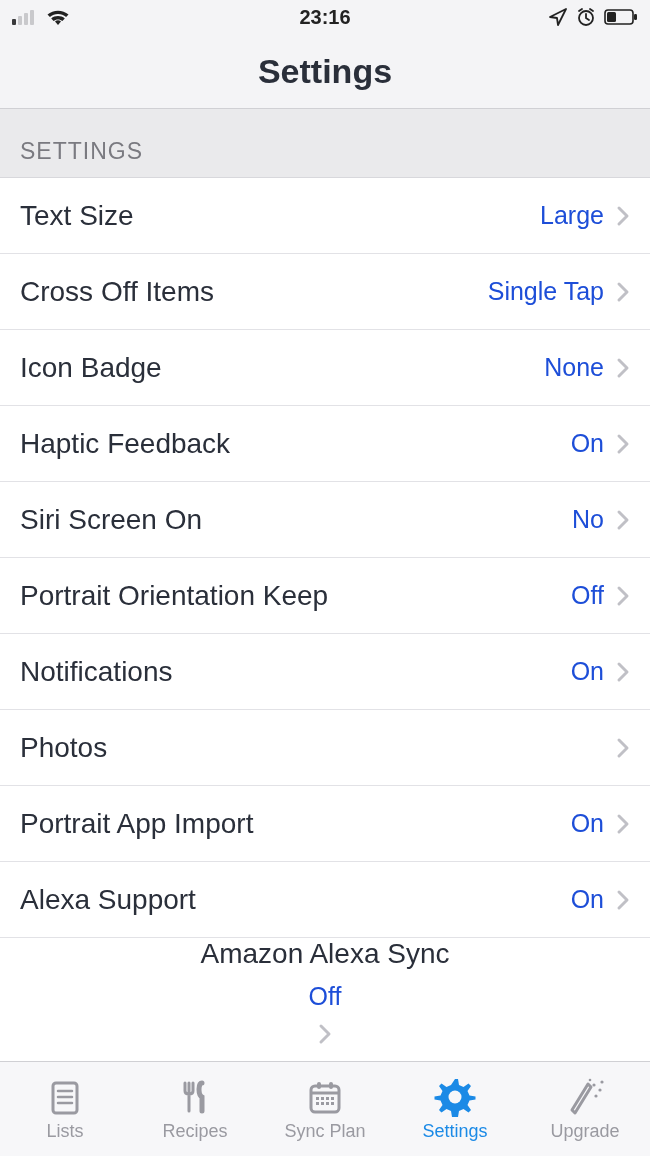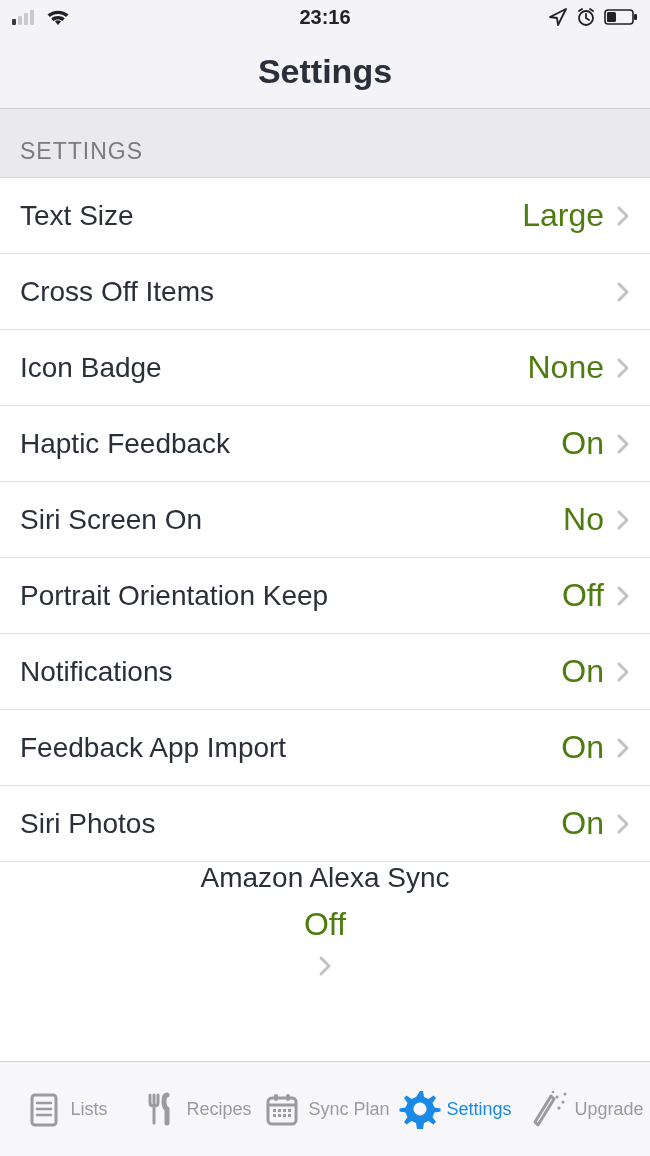--- a/index.html
+++ b/index.html
@@ -17,26 +17,26 @@
 
   
   .section-header { background: #eaeaec; height: 69px; display: flex; align-items: flex-end; padding: 0 20px 12px; border-bottom: 1px solid #d8d8dc; }
   .section-header-text { color: #7a7a80; font-size: 23px; letter-spacing: 1px; }
 
   
   .list { flex: 1; background: #fff; overflow: hidden; }
   .row { height: 76px; display: flex; align-items: center; padding: 0 20px; border-bottom: 1px solid #e2e2e6; gap: 12px; }
   .row:first-child { border-top: none; }
   .row-label { flex: 1; font-size: 28px; color: #2a2f3a; }
-  .row-value { font-size: 32px; color: #4d7c0f; }
+  .row-value { font-size: 25px; color: #1d4ed8; }
   .chevron { color: #c0c0c6; flex-shrink: 0; }
 
   
   .tab-bar { height: 95px; background: #f7f7f9; border-top: 1px solid #d0d0d4; display: flex; }
-  .tab { flex: 1; display: flex; flex-direction: row; align-items: center; justify-content: center; gap: 4px; color: #9a9aa1; }
+  .tab { flex: 1; display: flex; flex-direction: column; align-items: center; justify-content: center; gap: 4px; color: #9a9aa1; }
   .tab.active { color: #1b8ae6; }
   .tab-label { font-size: 18px; }
   .tab-icon { width: 44px; height: 40px; display: flex; align-items: center; justify-content: center; }
 
   svg { display: block; }
 </style>
 </head>
 <body>
 
 <div class="screen">
@@ -98,20 +98,21 @@
       <span class="row-value">Large</span>
       <span class="chevron">
           <svg width="14" height="22" viewBox="0 0 14 22">
             <path d="M3 3 L11 11 L3 19" fill="none" stroke="currentColor" stroke-width="3" stroke-linecap="round" stroke-linejoin="round"></path>
           </svg>
         </span>
     </div>
 
     <div class="row">
       <span class="row-label">Cross Off Items</span>
+      <span class="row-value">Single Tap</span>
       <span class="chevron">
           <svg width="14" height="22" viewBox="0 0 14 22">
             <path d="M3 3 L11 11 L3 19" fill="none" stroke="currentColor" stroke-width="3" stroke-linecap="round" stroke-linejoin="round"></path>
           </svg>
         </span>
     </div>
 
 
     <div class="row">
       <span class="row-label">Icon Badge</span>
@@ -156,33 +157,42 @@
     <div class="row">
       <span class="row-label">Notifications</span>
       <span class="row-value">On</span>
       <span class="chevron">
           <svg width="14" height="22" viewBox="0 0 14 22">
             <path d="M3 3 L11 11 L3 19" fill="none" stroke="currentColor" stroke-width="3" stroke-linecap="round" stroke-linejoin="round"></path>
           </svg>
         </span>
     </div>
 
-
-    <div class="row">
-      <span class="row-label">Feedback App Import</span>
-      <span class="row-value">On</span>
-      <span class="chevron">
-          <svg width="14" height="22" viewBox="0 0 14 22">
-            <path d="M3 3 L11 11 L3 19" fill="none" stroke="currentColor" stroke-width="3" stroke-linecap="round" stroke-linejoin="round"></path>
-          </svg>
-        </span>
-    </div>
-
-    <div class="row">
-      <span class="row-label">Siri Photos</span>
+    <div class="row">
+      <span class="row-label">Photos</span>
+      <span class="row-value"></span>
+      <span class="chevron">
+          <svg width="14" height="22" viewBox="0 0 14 22">
+            <path d="M3 3 L11 11 L3 19" fill="none" stroke="currentColor" stroke-width="3" stroke-linecap="round" stroke-linejoin="round"></path>
+          </svg>
+        </span>
+    </div>
+
+    <div class="row">
+      <span class="row-label">Portrait App Import</span>
+      <span class="row-value">On</span>
+      <span class="chevron">
+          <svg width="14" height="22" viewBox="0 0 14 22">
+            <path d="M3 3 L11 11 L3 19" fill="none" stroke="currentColor" stroke-width="3" stroke-linecap="round" stroke-linejoin="round"></path>
+          </svg>
+        </span>
+    </div>
+
+    <div class="row">
+      <span class="row-label">Alexa Support</span>
       <span class="row-value">On</span>
       <span class="chevron">
           <svg width="14" height="22" viewBox="0 0 14 22">
             <path d="M3 3 L11 11 L3 19" fill="none" stroke="currentColor" stroke-width="3" stroke-linecap="round" stroke-linejoin="round"></path>
           </svg>
         </span>
     </div>
 
     <div class="row" style="border-bottom:none;flex-direction:column;">
       <span class="row-label">Amazon Alexa Sync</span>

